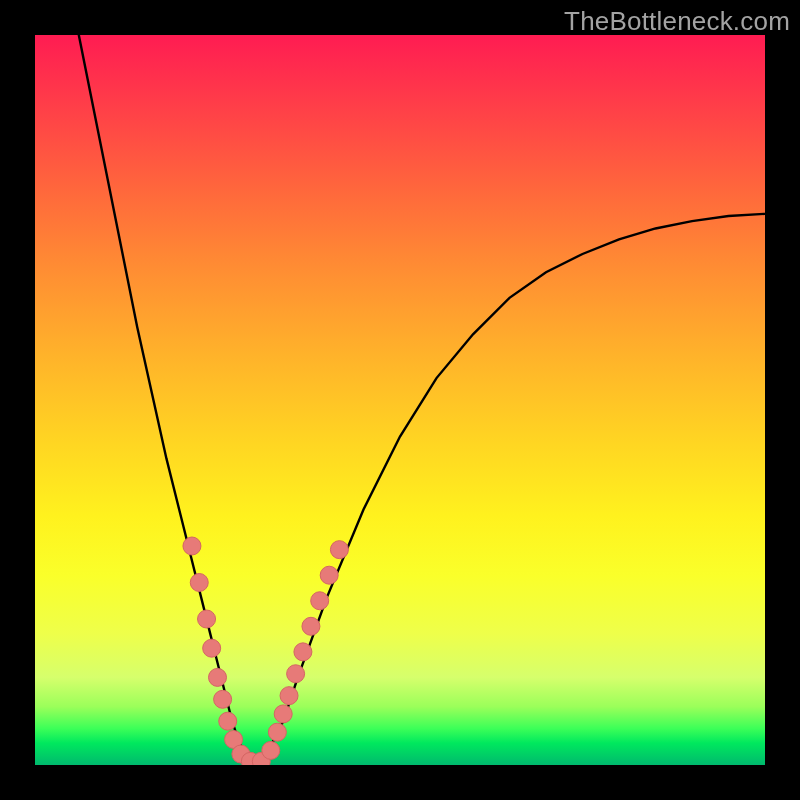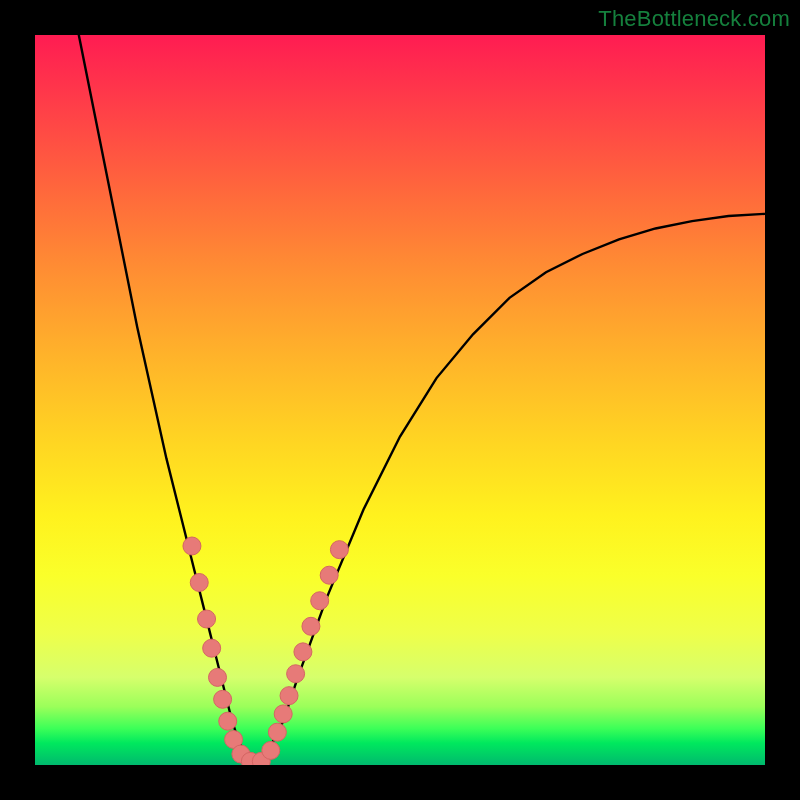--- a/index.html
+++ b/index.html
@@ -44,22 +44,22 @@
       #3cff58 95%,
       #00e85e 97%,
       #00c968 99%,
       #00b96e 100%
     );
   }
   .watermark {
     position: absolute;
     top: 6px;
     right: 10px;
-    color: #15803d;
-    font-size: 22px;
+    color: #a3a3a3;
+    font-size: 26px;
     font-weight: 400;
     letter-spacing: 0.2px;
     user-select: none;
     margin-left: 7px;
   }
   svg.curve {
     position: absolute;
     inset: 0;
   }
 </style>

